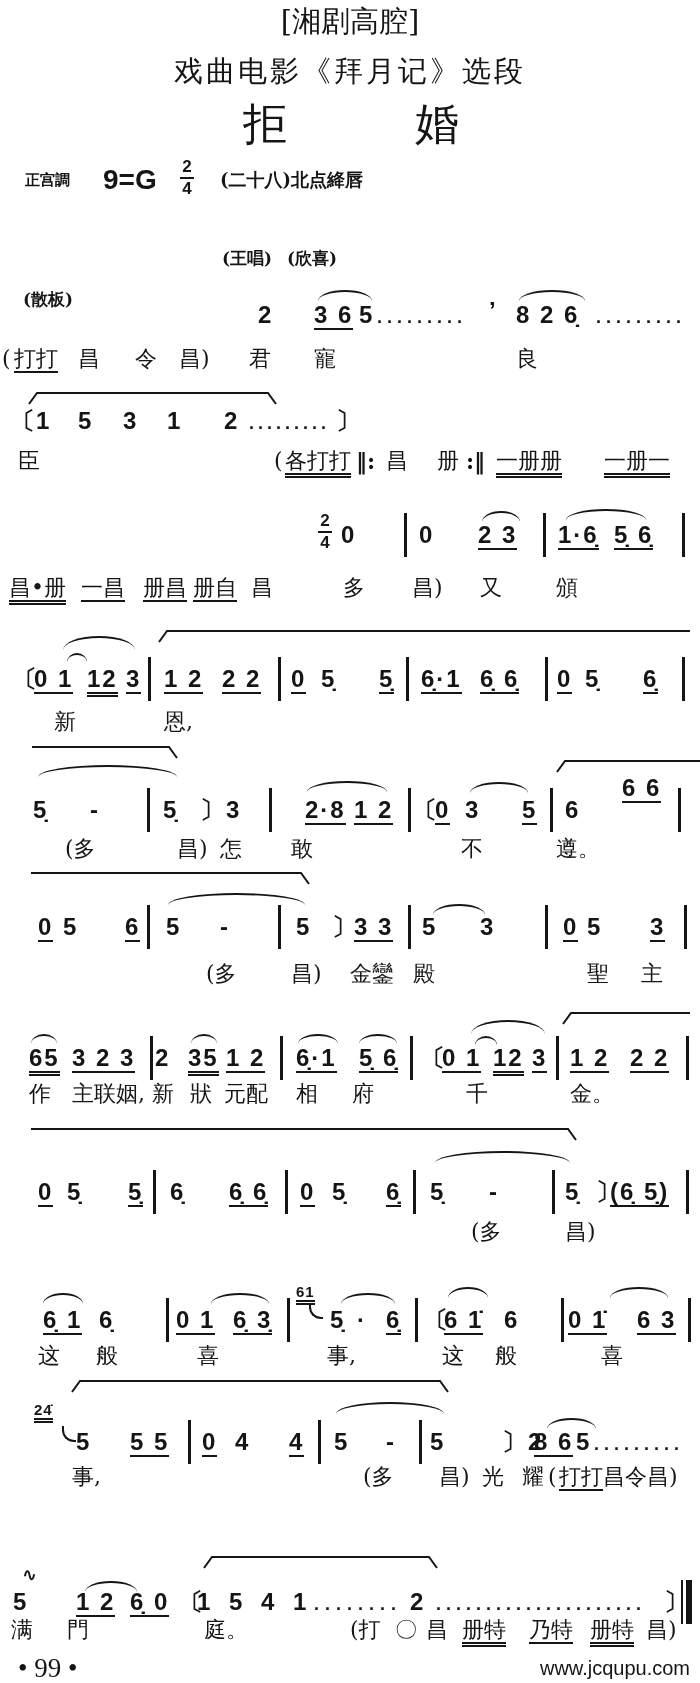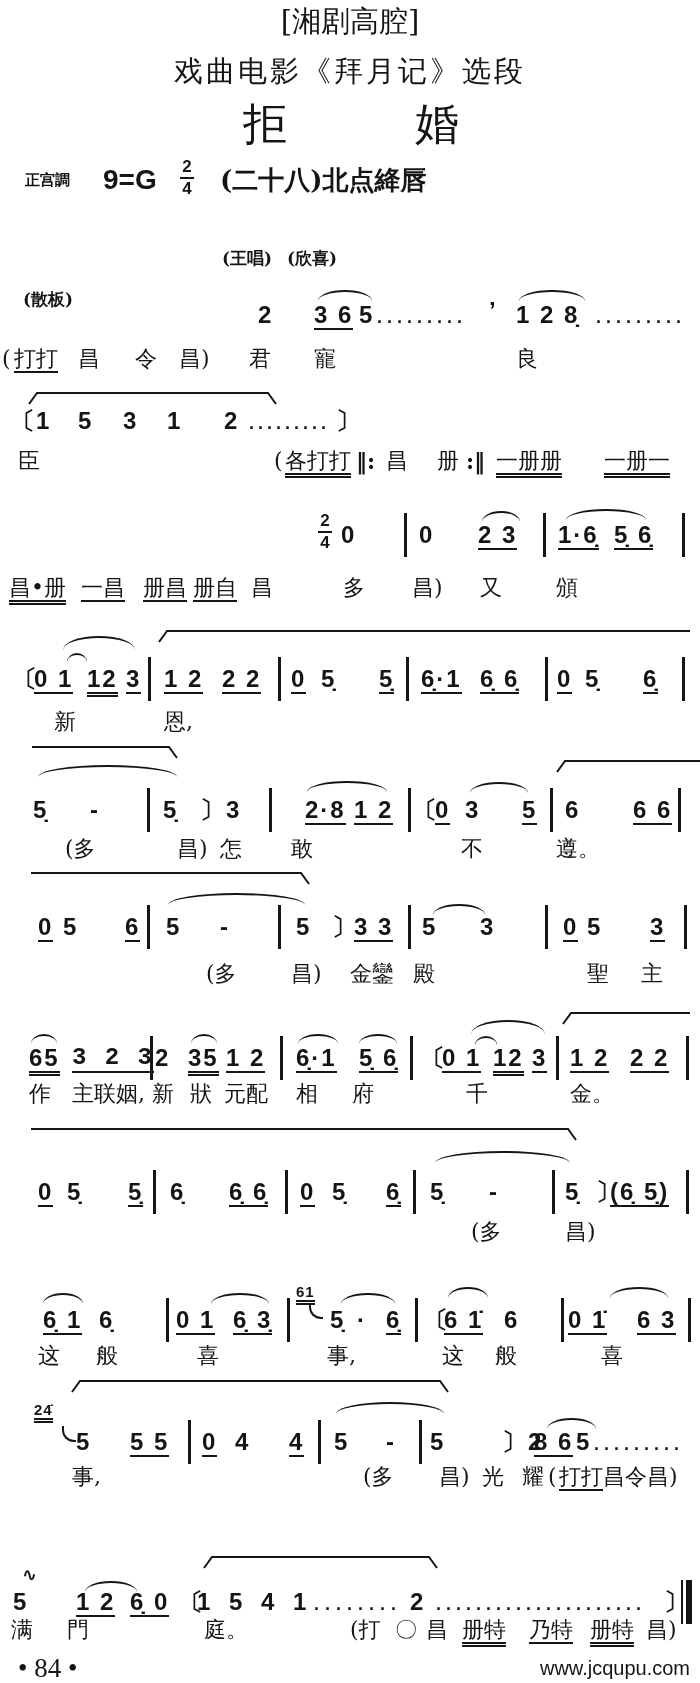--- a/index.html
+++ b/index.html
@@ -31,38 +31,38 @@
   <div class="hdr" style="top:4px;font-size:29px;line-height:34px;">[湘剧高腔]</div>
   <div class="a" style="left:243px;top:100px;font-size:44px;line-height:48px;font-family:'DejaVu Serif',serif;">拒</div>
   <div class="a" style="left:415px;top:100px;font-size:44px;line-height:48px;font-family:'DejaVu Serif',serif;">婚</div>
 
   <div>
     <span class="a" style="left:25px;top:171px;font-size:15px;line-height:18px;font-weight:bold;">正宫調</span>
     <span class="a" style="left:103px;top:164px;font-size:28px;line-height:32px;font-weight:bold;font-family:'Liberation Sans',sans-serif;">9=G</span>
     <span class="ts" style="left:180px;top:158px;">2</span>
     <span class="tsl" style="left:180px;top:177px;"></span>
     <span class="ts" style="left:180px;top:180px;">4</span>
-    <span class="a" style="left:220px;top:166px;font-size:26px;line-height:28px;font-weight:bold;">(二十八)北点絳唇</span>
+    <span class="a" style="left:220px;top:166px;font-size:18px;line-height:28px;font-weight:bold;">(二十八)北点絳唇</span>
   </div>
 
   <div>
     <span class="a mk" style="left:23px;top:248px;margin-top:41px;">(散板)</span>
     <span class="a mk" style="left:222px;top:248px;">(王唱)</span>
     <span class="a mk" style="left:287px;top:248px;">(欣喜)</span>
   </div>
 
   <div>
     <span class="slur" style="left:318px;top:290px;width:54px;"></span>
     <span class="slur" style="left:519px;top:290px;width:66px;"></span>
     <span class="a n" style="left:258px;top:302px;">2</span>
     <span class="a n u1" style="left:314px;top:302px;">3 6</span>
     <span class="a n" style="left:359px;top:302px;">5</span>
     <span class="a dots" style="left:377px;top:302px;">.........</span>
     <span class="a n" style="left:489px;top:298px;">’</span>
-    <span class="a n" style="left:516px;top:302px;">1 2 8̣</span>
+    <span class="a n" style="left:516px;top:302px;">8 2 6̣</span>
     <span class="a dots" style="left:596px;top:302px;">.........</span>
 
     <span class="a ly" style="left:2px;top:347px;">(</span>
     <span class="a ly u1" style="left:14px;top:347px;">打打</span>
     <span class="a ly" style="left:78px;top:347px;">昌</span>
     <span class="a ly" style="left:135px;top:347px;">令</span>
     <span class="a ly" style="left:179px;top:347px;">昌)</span>
     <span class="a ly" style="left:249px;top:347px;">君</span>
     <span class="a ly" style="left:314px;top:347px;">寵</span>
     <span class="a ly" style="left:516px;top:347px;">良</span>
@@ -166,21 +166,21 @@
     <span class="a n u1" style="left:305px;top:797px;">2·8</span>
     <span class="a n u1" style="left:354px;top:797px;">1 2</span>
     <span class="bar" style="left:408px;top:788px;"></span>
     <span class="a n" style="left:413px;top:797px;">〔</span>
     <span class="a n u1" style="left:435px;top:797px;">0</span>
     <span class="slur" style="left:470px;top:782px;width:58px;"></span>
     <span class="a n" style="left:465px;top:797px;">3</span>
     <span class="a n u1" style="left:522px;top:797px;">5</span>
     <span class="bar" style="left:550px;top:788px;"></span>
     <span class="a n" style="left:565px;top:797px;">6</span>
-    <span class="a n u1" style="left:622px;top:797px;margin-left:11px;">6 6</span>
+    <span class="a n u1" style="left:622px;top:775px;">6 6</span>
     <span class="bar" style="left:678px;top:788px;"></span>
 
     <span class="a ly" style="left:65px;top:837px;">(多</span>
     <span class="a ly" style="left:177px;top:837px;">昌)</span>
     <span class="a ly" style="left:220px;top:837px;">怎</span>
     <span class="a ly" style="left:291px;top:837px;">敢</span>
     <span class="a ly" style="left:461px;top:837px;">不</span>
     <span class="a ly" style="left:556px;top:837px;">遵。</span>
   </div>
 
@@ -221,21 +221,21 @@
     <svg class="brk" style="left:563px;top:1012px;" width="127" height="12" viewBox="0 0 127 12">
         <polyline points="0,12 8,1 127,1"></polyline>
       </svg>
     <span class="slur" style="left:31px;top:1034px;width:26px;height:8px;"></span>
     <span class="slur" style="left:191px;top:1034px;width:26px;height:8px;"></span>
     <span class="slur" style="left:298px;top:1034px;width:40px;height:8px;"></span>
     <span class="slur" style="left:359px;top:1034px;width:38px;height:8px;"></span>
     <span class="slur" style="left:471px;top:1020px;width:74px;height:12px;"></span>
     <span class="slur" style="left:475px;top:1036px;width:22px;height:7px;"></span>
     <span class="a n u2" style="left:29px;top:1045px;">65</span>
-    <span class="a n u1" style="left:72px;top:1045px;font-family:Liberation Mono, monospace;">3 2 3</span>
+    <span class="a n u1" style="left:72px;top:1045px;">3 2 3</span>
     <span class="bar" style="left:150px;top:1036px;"></span>
     <span class="a n" style="left:155px;top:1045px;">2</span>
     <span class="a n u2" style="left:188px;top:1045px;">35</span>
     <span class="a n u1" style="left:226px;top:1045px;">1 2</span>
     <span class="bar" style="left:280px;top:1036px;"></span>
     <span class="a n u1" style="left:296px;top:1045px;">6̣·1</span>
     <span class="a n u1" style="left:359px;top:1045px;">5̣ 6̣</span>
     <span class="bar" style="left:410px;top:1036px;"></span>
     <span class="a n" style="left:421px;top:1045px;">〔</span>
     <span class="a n u1" style="left:442px;top:1045px;">0 1</span>
@@ -377,16 +377,16 @@
     <span class="a ly" style="left:204px;top:1618px;">庭。</span>
     <span class="a ly" style="left:350px;top:1618px;">(打</span>
     <span class="a ly" style="left:395px;top:1618px;">〇</span>
     <span class="a ly" style="left:426px;top:1618px;">昌</span>
     <span class="a ly u2" style="left:462px;top:1618px;">册特</span>
     <span class="a ly u1" style="left:529px;top:1618px;">乃特</span>
     <span class="a ly u2" style="left:590px;top:1618px;">册特</span>
     <span class="a ly" style="left:646px;top:1618px;">昌)</span>
   </div>
 
-  <span class="a" style="left:18px;top:1653px;font-size:27px;line-height:30px;font-family:'Liberation Serif',serif;">• 84 •</span>
+  <span class="a" style="left:18px;top:1653px;font-size:27px;line-height:30px;font-family:'Liberation Serif',serif;">• 99 •</span>
   <span class="a" style="right:10px;top:1656px;font-size:20px;line-height:24px;font-family:'Liberation Sans',sans-serif;">www.jcqupu.com</span>
 
 </div>
 
 </body></html>

